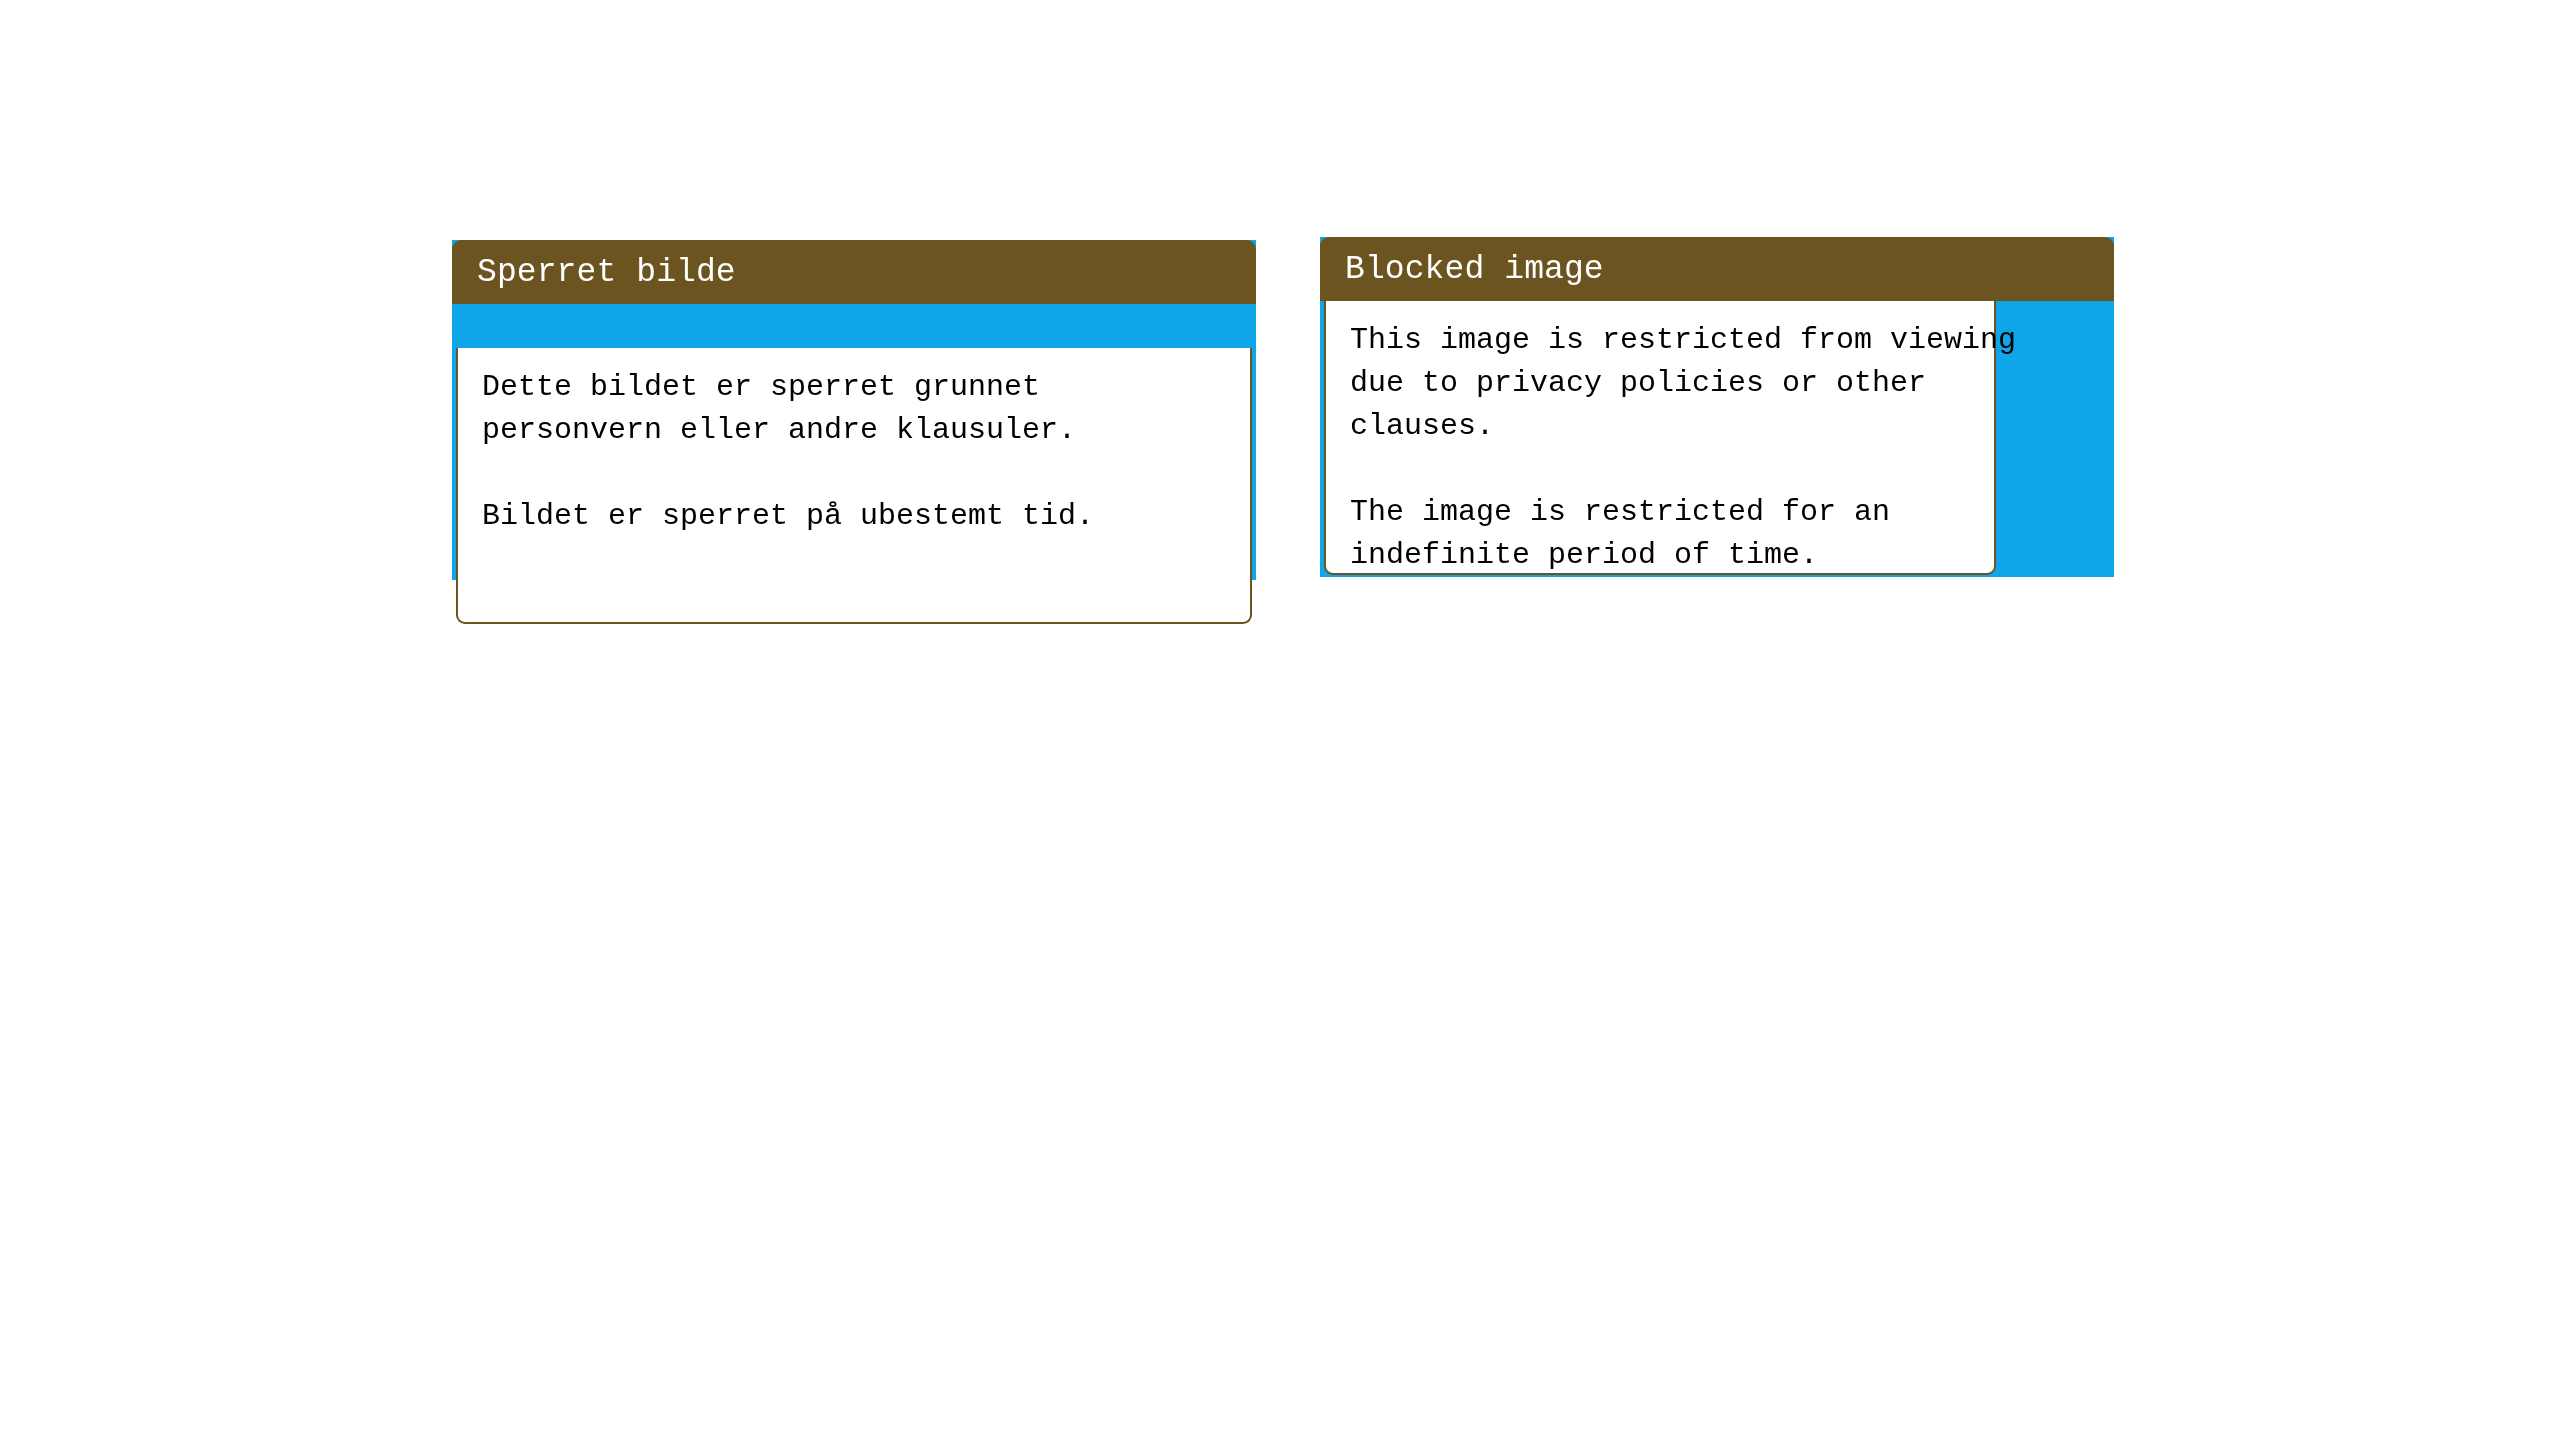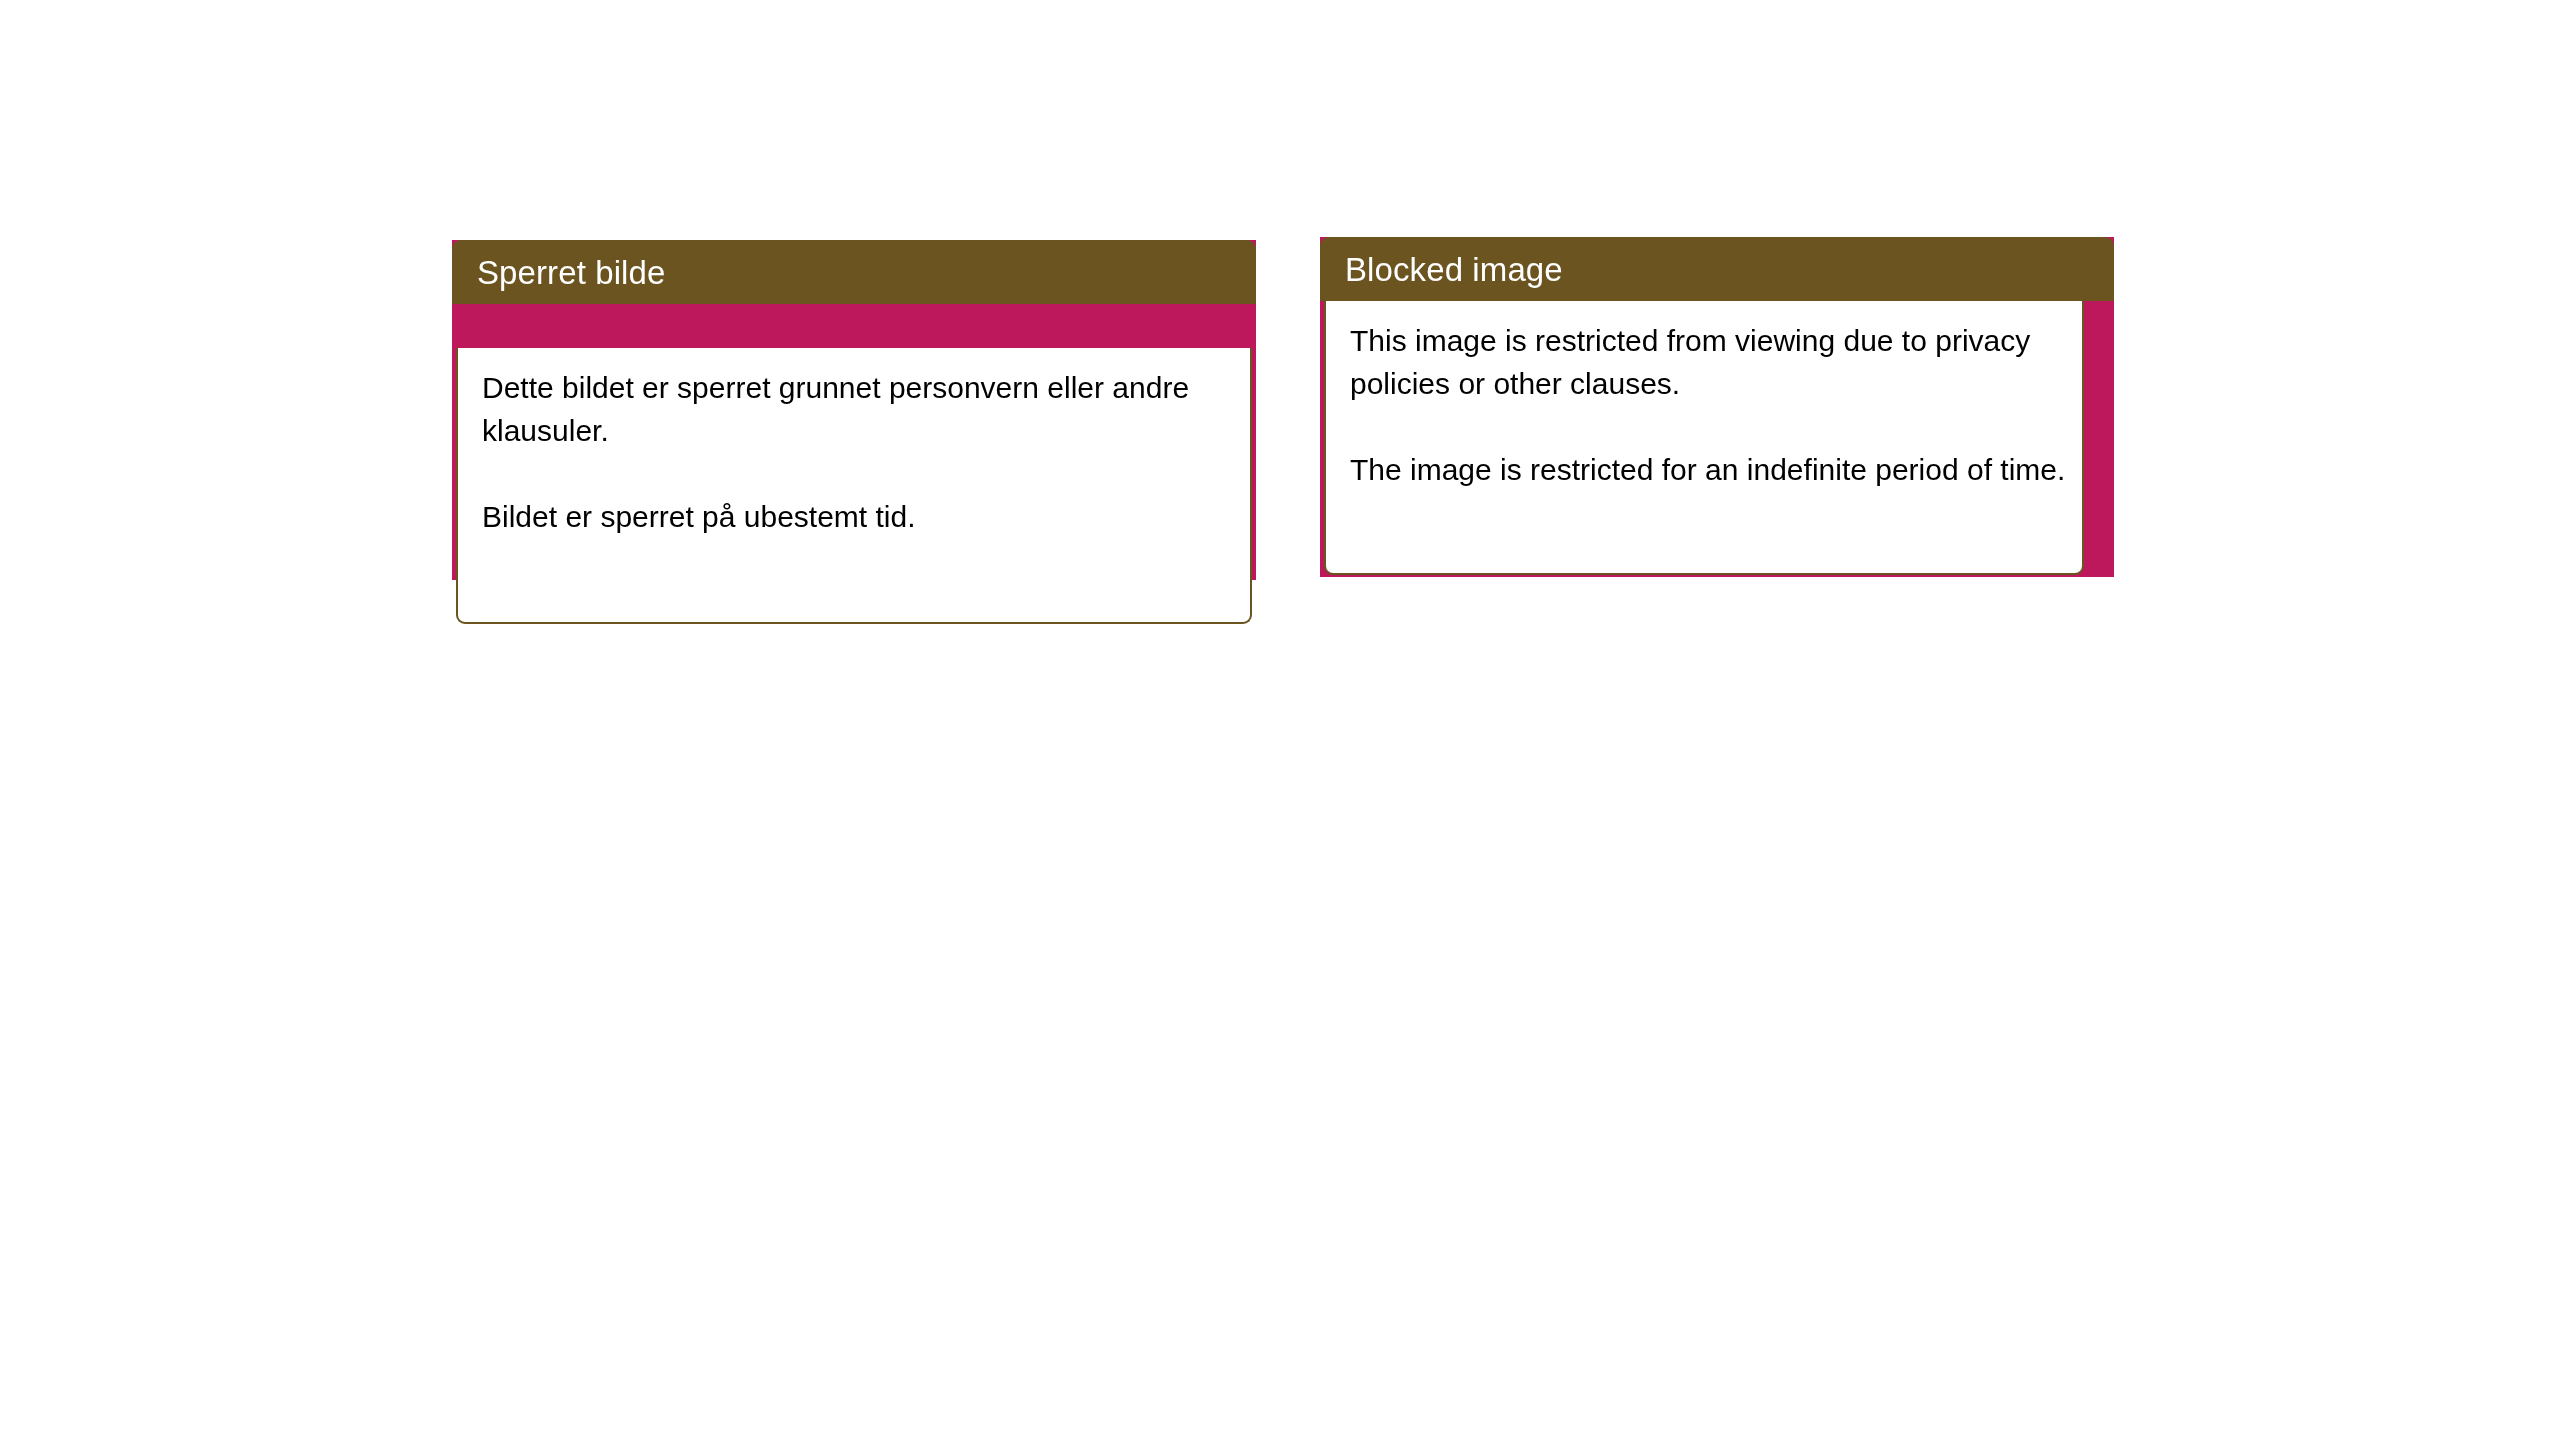--- a/index.html
+++ b/index.html
@@ -21,21 +21,22 @@
     left: 0;
     top: 0;
     width: 2560px;
     height: 1440px;
   }
 
   
   .notice-card {
     position: absolute;
     box-sizing: border-box;
-    background: #be185d;
+    background: #0ea5e9;
+    font-family: Liberation Mono, monospace;
   }
 
   .notice-card .card-header {
     position: absolute;
     left: 0;
     top: 0;
     box-sizing: border-box;
     background: #6b5420;
     border-radius: 9px 9px 0 0;
     display: flex;
@@ -113,21 +114,21 @@
   }
   #card-blocked-en .card-header {
     left: 0px;
     width: 794px;
     height: 64px;
     padding: 0 12px 0 25px;
   }
   #card-blocked-en .card-body {
     left: 4px;
     top: 64px;
-    width: 760px;
+    width: 672px;
     height: 274px;
   }
   #card-blocked-en .card-body-inner {
     left: 24px;
     top: 18px;
     width: 738px;
   }
 </style>
 </head>
 <body>

